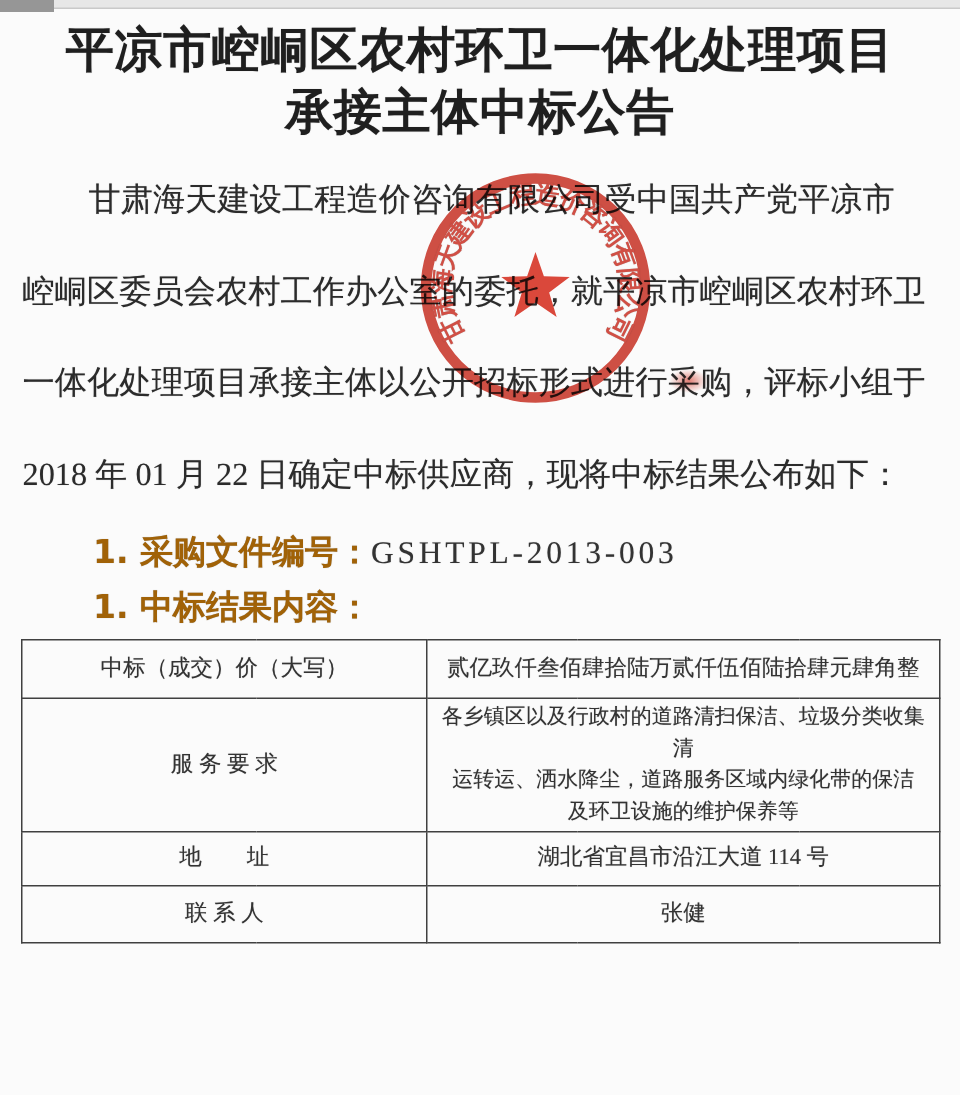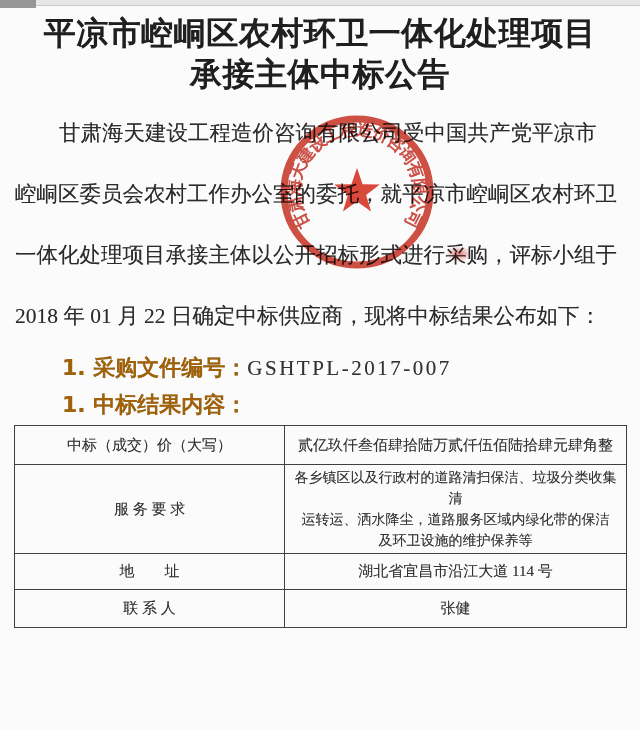--- a/index.html
+++ b/index.html
@@ -97,21 +97,21 @@
   <div>平凉市崆峒区农村环卫一体化处理项目</div>
   <div>承接主体中标公告</div>
 </div>
 
 <div class="para">甘肃海天建设工程造价咨询有限公司受中国共产党平凉市
 崆峒区委员会农村工作办公室的委托，就平凉市崆峒区农村环卫
 一体化处理项目承接主体以公开招标形式进行采购，评标小组于
 2018 年 01 月 22 日确定中标供应商，现将中标结果公布如下：</div>
 
 <div class="item">
-  <span class="item-label">1. 采购文件编号：</span><span class="item-code">GSHTPL-2017-007</span>
+  <span class="item-label">1. 采购文件编号：</span><span class="item-code">GSHTPL-2013-003</span>
 </div>
 
 <div class="item">
   <span class="item-label">1. 中标结果内容：</span>
 </div>
 
 <table class="results">
   <colgroup>
     <col style="width:156px">
       <col style="width:114px">

